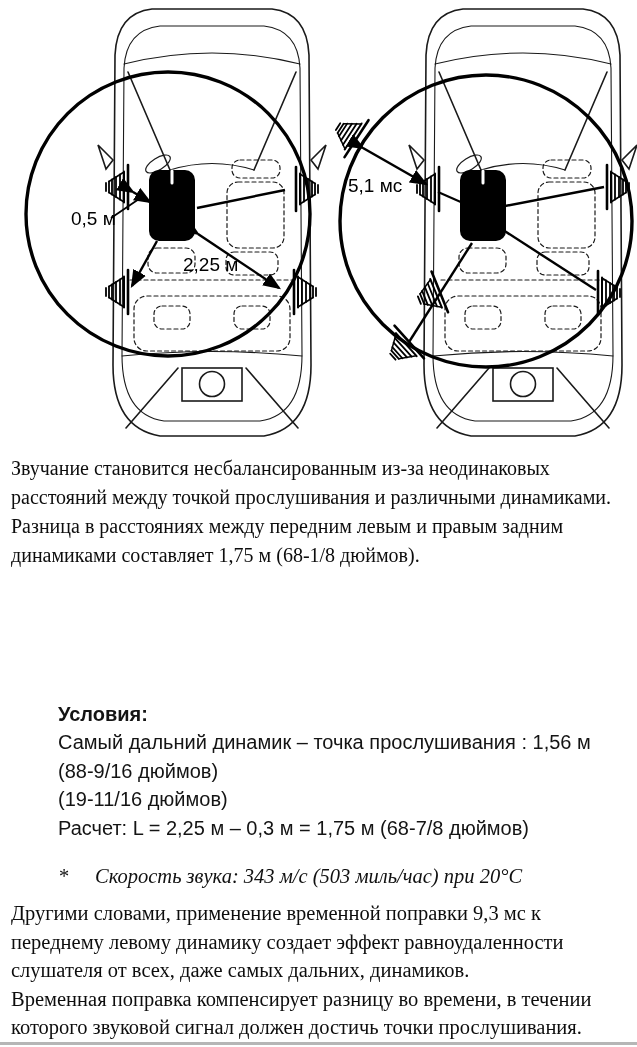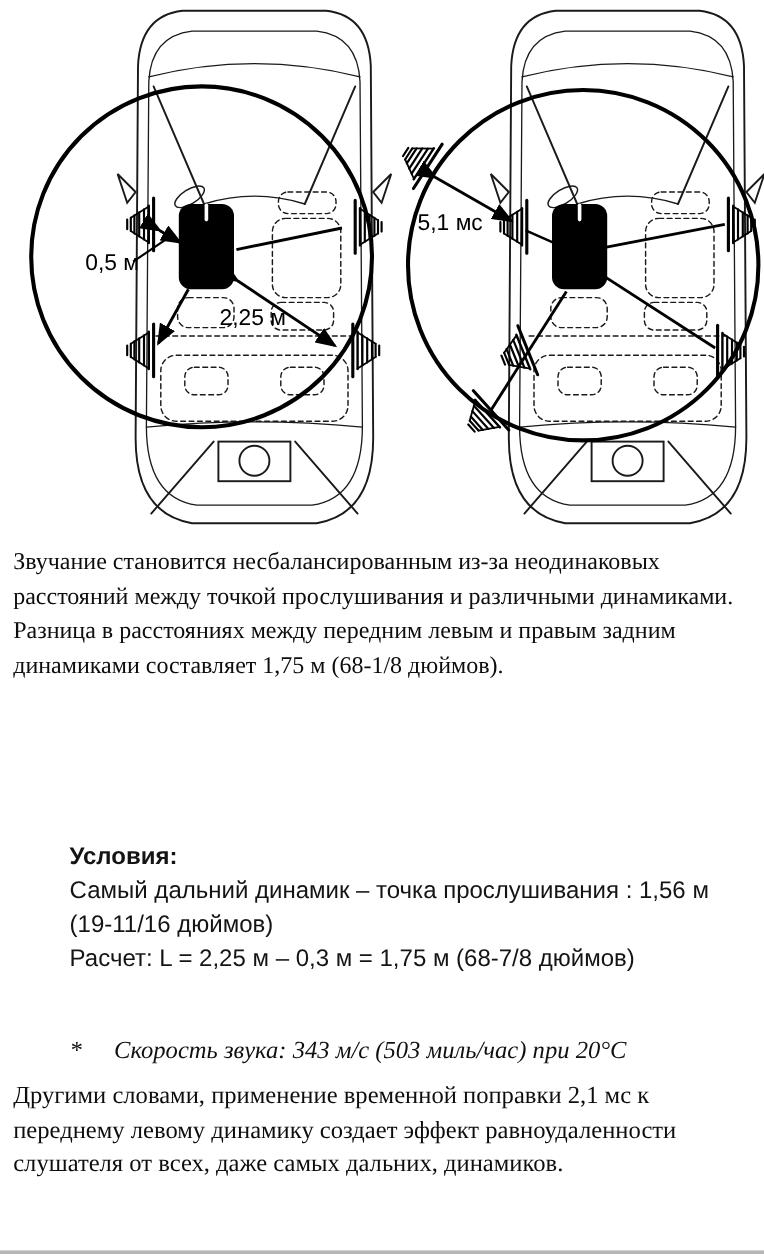--- a/index.html
+++ b/index.html
@@ -149,27 +149,29 @@
   </div>
 
   <div class="intro">
     <p>Звучание становится несбалансированным из-за неодинаковых расстояний между точкой прослушивания и различными динамиками.</p>
     <p>Разница в расстояниях между передним левым и правым задним динамиками составляет 1,75 м (68-1/8 дюймов).</p>
   </div>
 
   <div class="conditions">
     <div class="cond-heading">Условия:</div>
     <div>Самый дальний динамик – точка прослушивания : 1,56 м</div>
+    <div>(88-9/16 дюймов)</div>
     <div>(19-11/16 дюймов)</div>
     <div>Расчет: L = 2,25 м – 0,3 м = 1,75 м (68-7/8 дюймов)</div>
   </div>
 
   <div class="footnote">
     <span class="marker">*</span>
     <span>Скорость звука: 343 м/с (503 миль/час) при 20°C</span>
   </div>
 
   <div class="outro">
-    <p>Другими словами, применение временной поправки 2,1 мс к переднему левому динамику создает эффект равноудаленности слушателя от всех, даже самых дальних, динамиков.</p>
+    <p>Другими словами, применение временной поправки 9,3 мс к переднему левому динамику создает эффект равноудаленности слушателя от всех, даже самых дальних, динамиков.</p>
+    <p>Временная поправка компенсирует разницу во времени, в течении которого звуковой сигнал должен достичь точки прослушивания.</p>
   </div>
 
   <div class="divider"></div>
 </div>
 
 </body></html>

